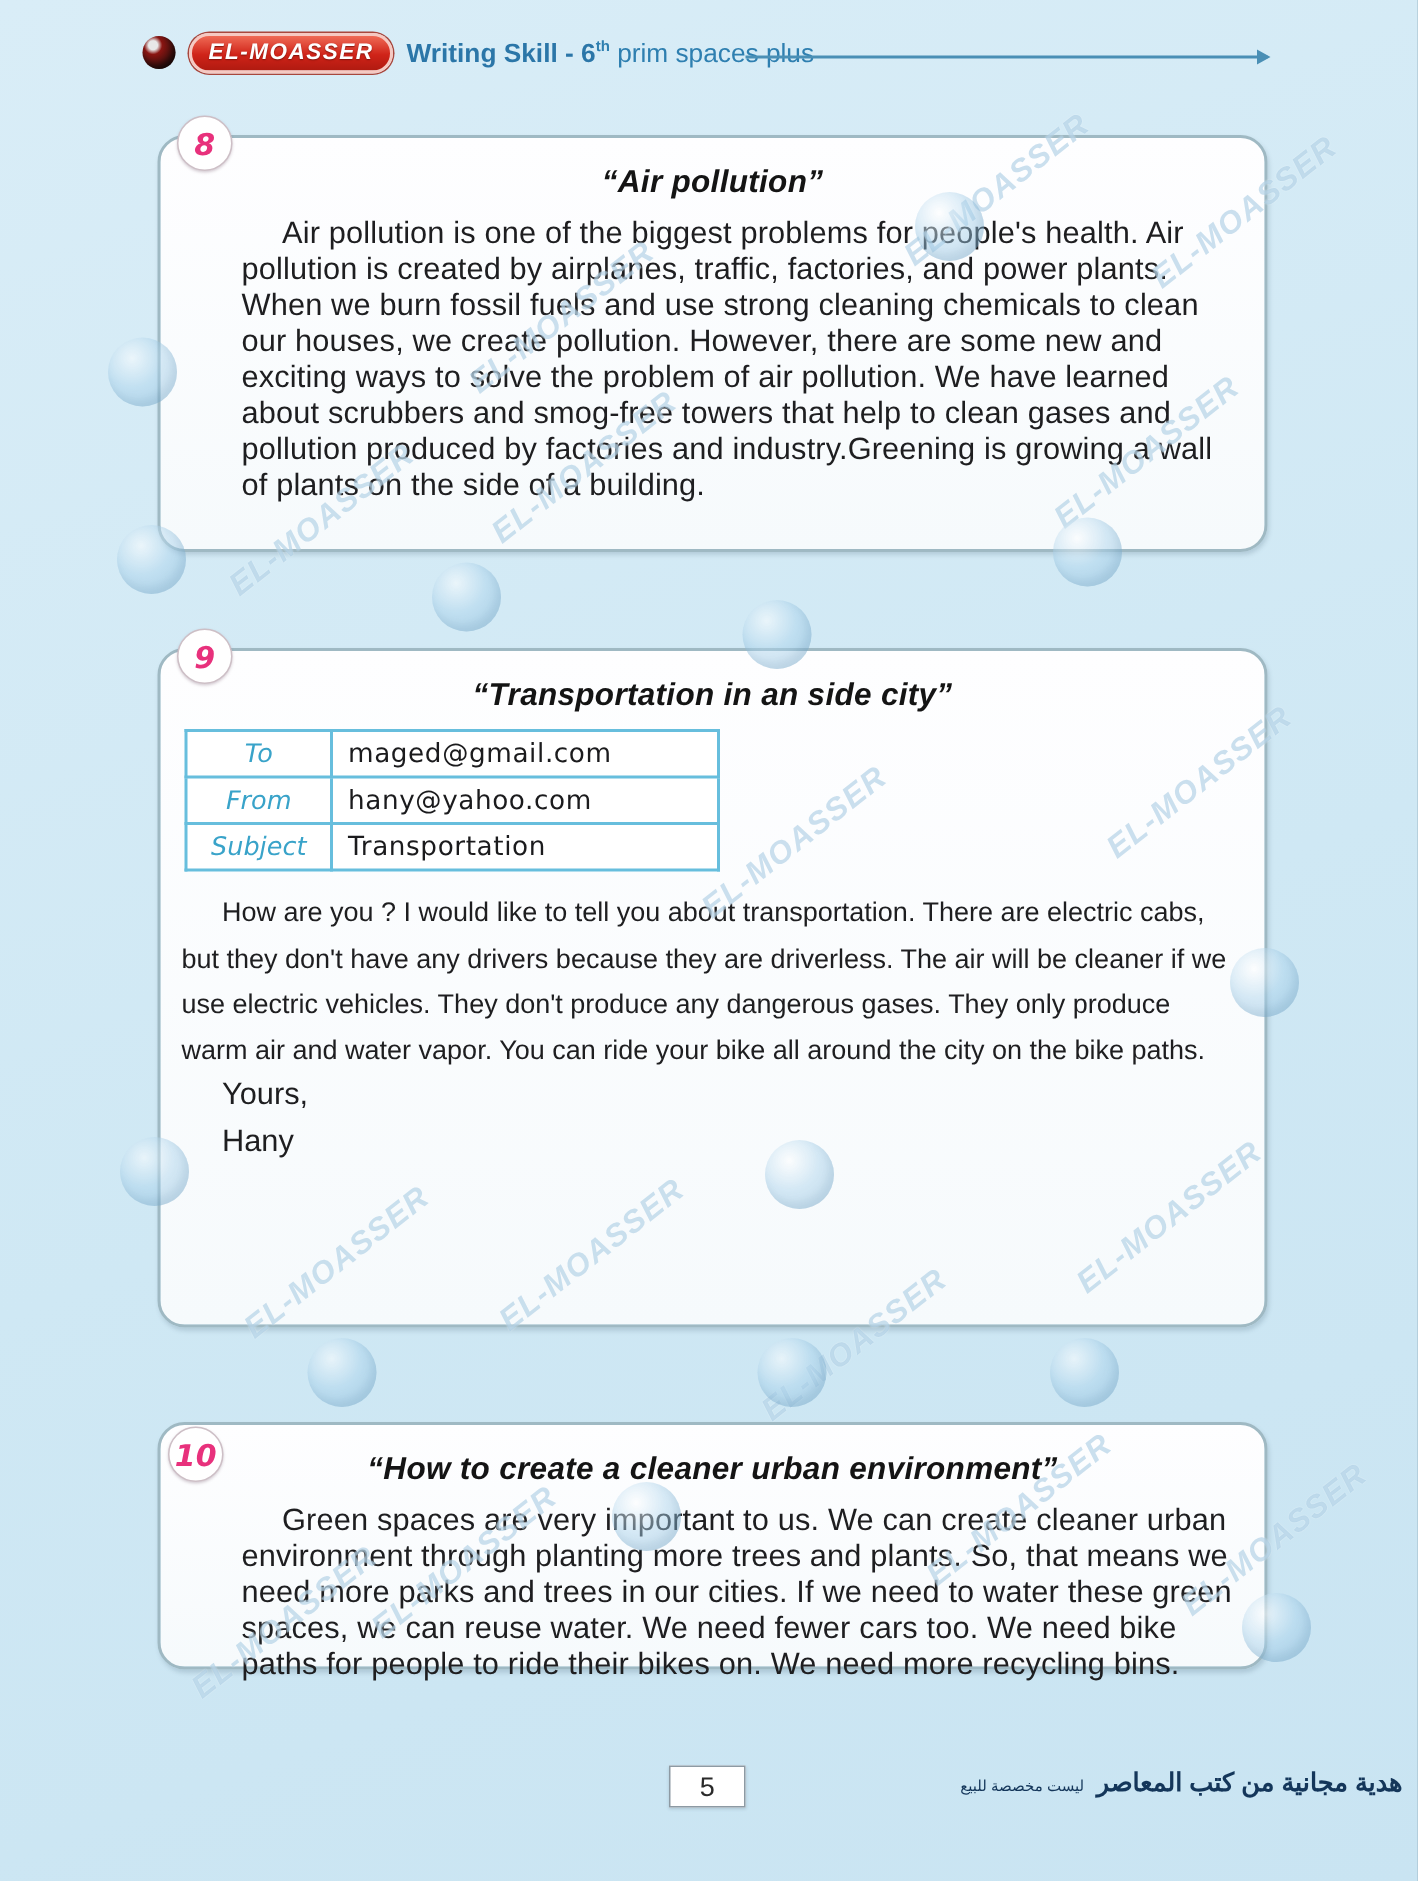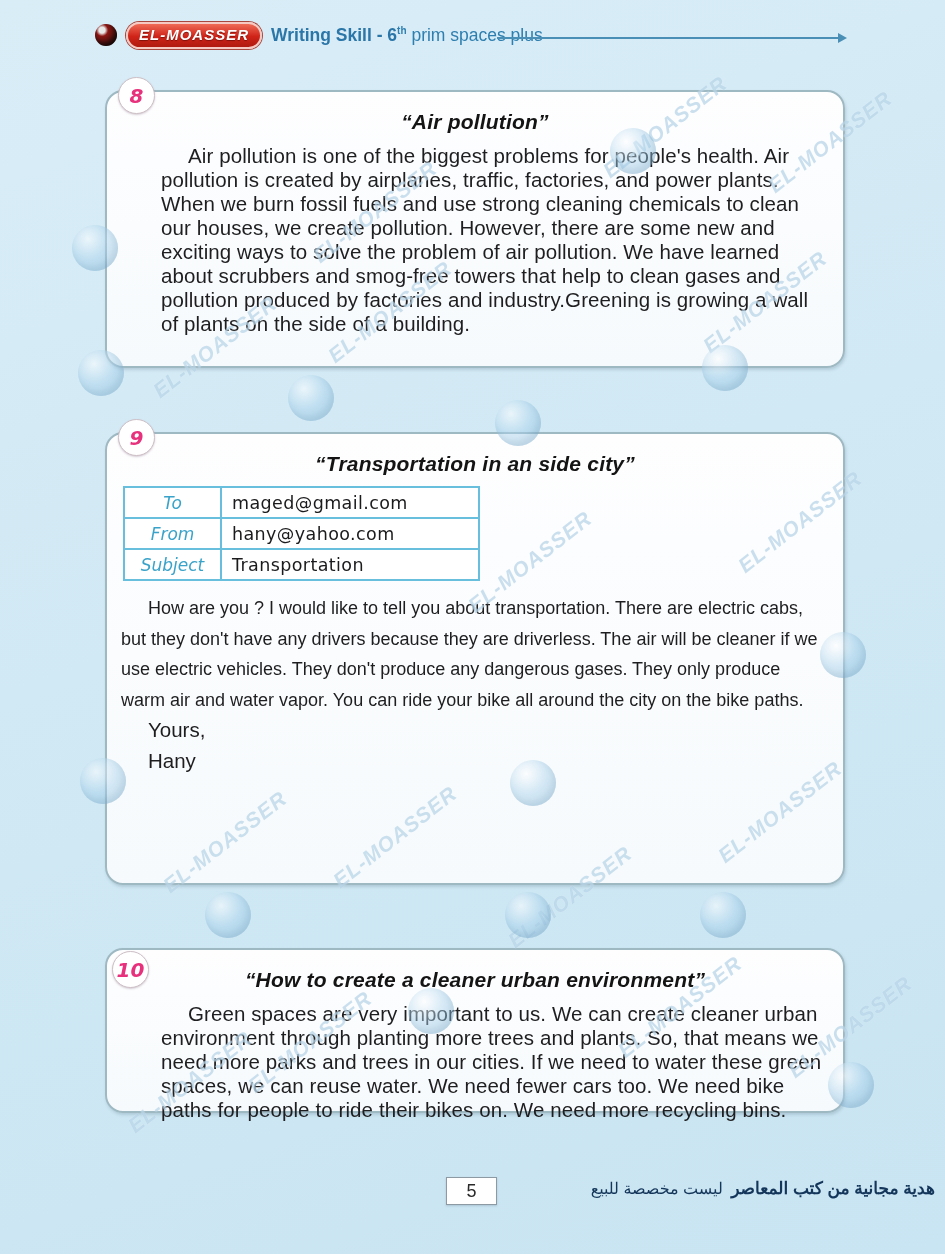--- a/index.html
+++ b/index.html
@@ -91,21 +91,21 @@
     position:absolute; left:446px; top:1177px; width:51px; height:28px;
     background:#fff; border:1px solid #8d9aa3; box-shadow:0 1px 2px rgba(100,120,135,.3);
     display:flex; align-items:center; justify-content:center;
     font-size:18px; color:#2a2a2a;
   }
   .footer-arabic {
     position:absolute; right:10px; top:1178px; width:370px;
     direction:rtl; text-align:right; color:#14365a;
   }
   .footer-arabic .ar-bold { font-weight:bold; font-size:17px; }
-  .footer-arabic .ar-small { font-size:16px; margin-right:4px; }
+  .footer-arabic .ar-small { font-size:10px; margin-right:4px; }
 
   
   .wm-layer { position:absolute; inset:0; pointer-events:none; z-index:4; }
   .wm {
     position:absolute; transform:rotate(-38deg);
     font-weight:bold; font-style:italic; font-size:21px; letter-spacing:1px;
     color:rgba(125,178,212,.40); text-shadow:0 0 1px rgba(255,255,255,.6);
     white-space:nowrap;
   }
   .globe {

